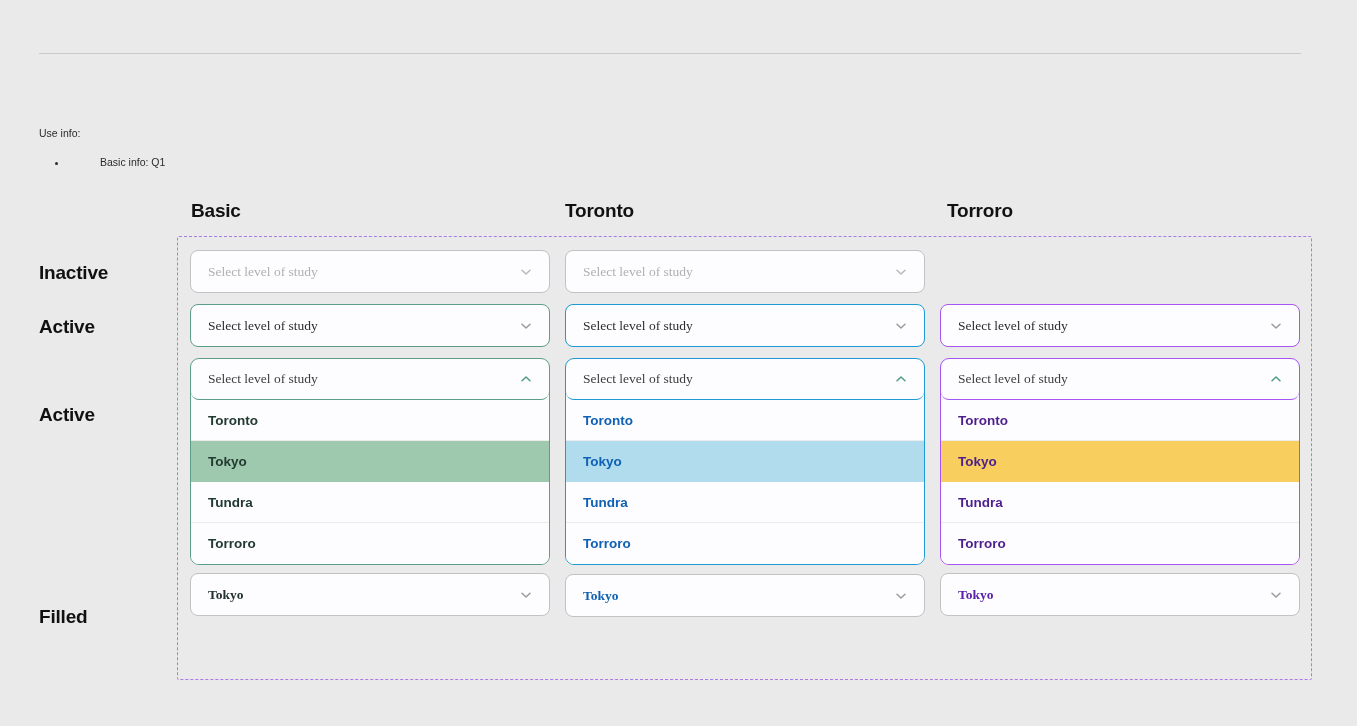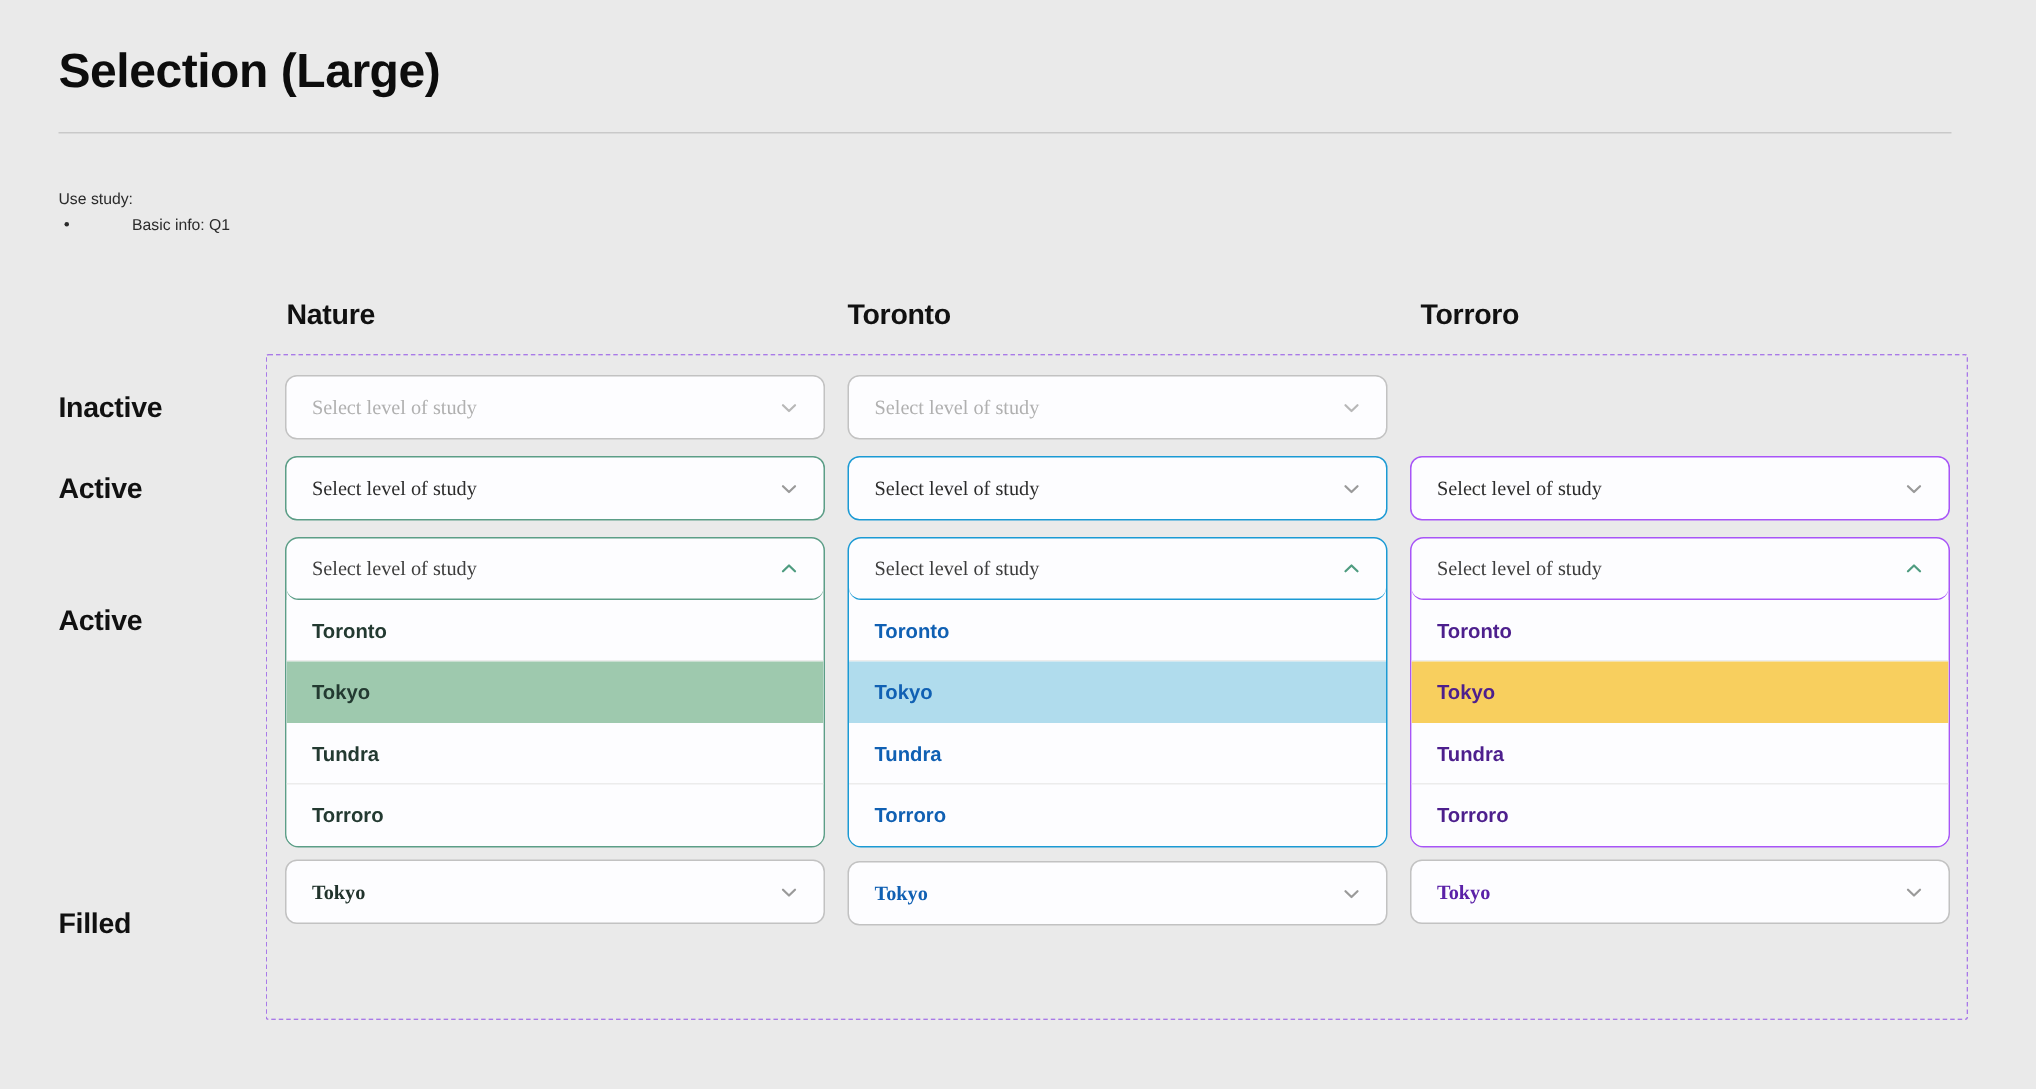--- a/index.html
+++ b/index.html
@@ -49,21 +49,21 @@
     left: 39px;
     top: 125px;
     font-size: 10.5px;
     color: #2b2b2b;
     line-height: 1.65;
   }
   #usecases ul {
     margin: 0;
     padding-left: 17px;
   }
-  #usecases li { margin: 0; padding-left: 32px; }
+  #usecases li { margin: 12px; padding-left: 32px; }
 
   
   #matrix {
     position: absolute;
     left: 0;
     top: 0;
   }
   .col-header {
     position: absolute;
     font-size: 19px;
@@ -169,36 +169,35 @@
   .t-nature   .opt.sel { background: #9ec9ae; }
   .t-mystical .opt.sel { background: #b0dced; }
   .t-crsytal  .opt.sel { background: #f8cf5e; }
 
   .opt.divider { border-bottom: 1px solid #ececec; }
 </style>
 </head>
 <body>
 
 <div id="header">
-  <h1 id="page-title">Selection (Large)</h1>
   <div id="title-rule"></div>
 </div>
 
 <div id="usecases">
-  <div>Use study:</div>
+  <div>Use info:</div>
   <ul>
     <li>Basic info: Q1</li>
   </ul>
 </div>
 
 <div id="matrix">
 
   <div id="dashed-frame"></div>
 
-  <div class="col-header" style="left:191px;">Nature</div>
+  <div class="col-header" style="left:191px;">Basic</div>
   <div class="col-header" style="left:565px;">Toronto</div>
   <div class="col-header" style="left:947px;">Torroro</div>
 
   <div class="row-label" style="top:262px;">Inactive</div>
   <div class="row-label" style="top:316px;">Active</div>
   <div class="row-label" style="top:392px;margin-top:12px;">Active</div>
   <div class="row-label" style="top:606px;">Filled</div>
 
   <div class="dd" style="left:190px; top:250px; width:360px;">
     <div class="dd-field f-inactive">

